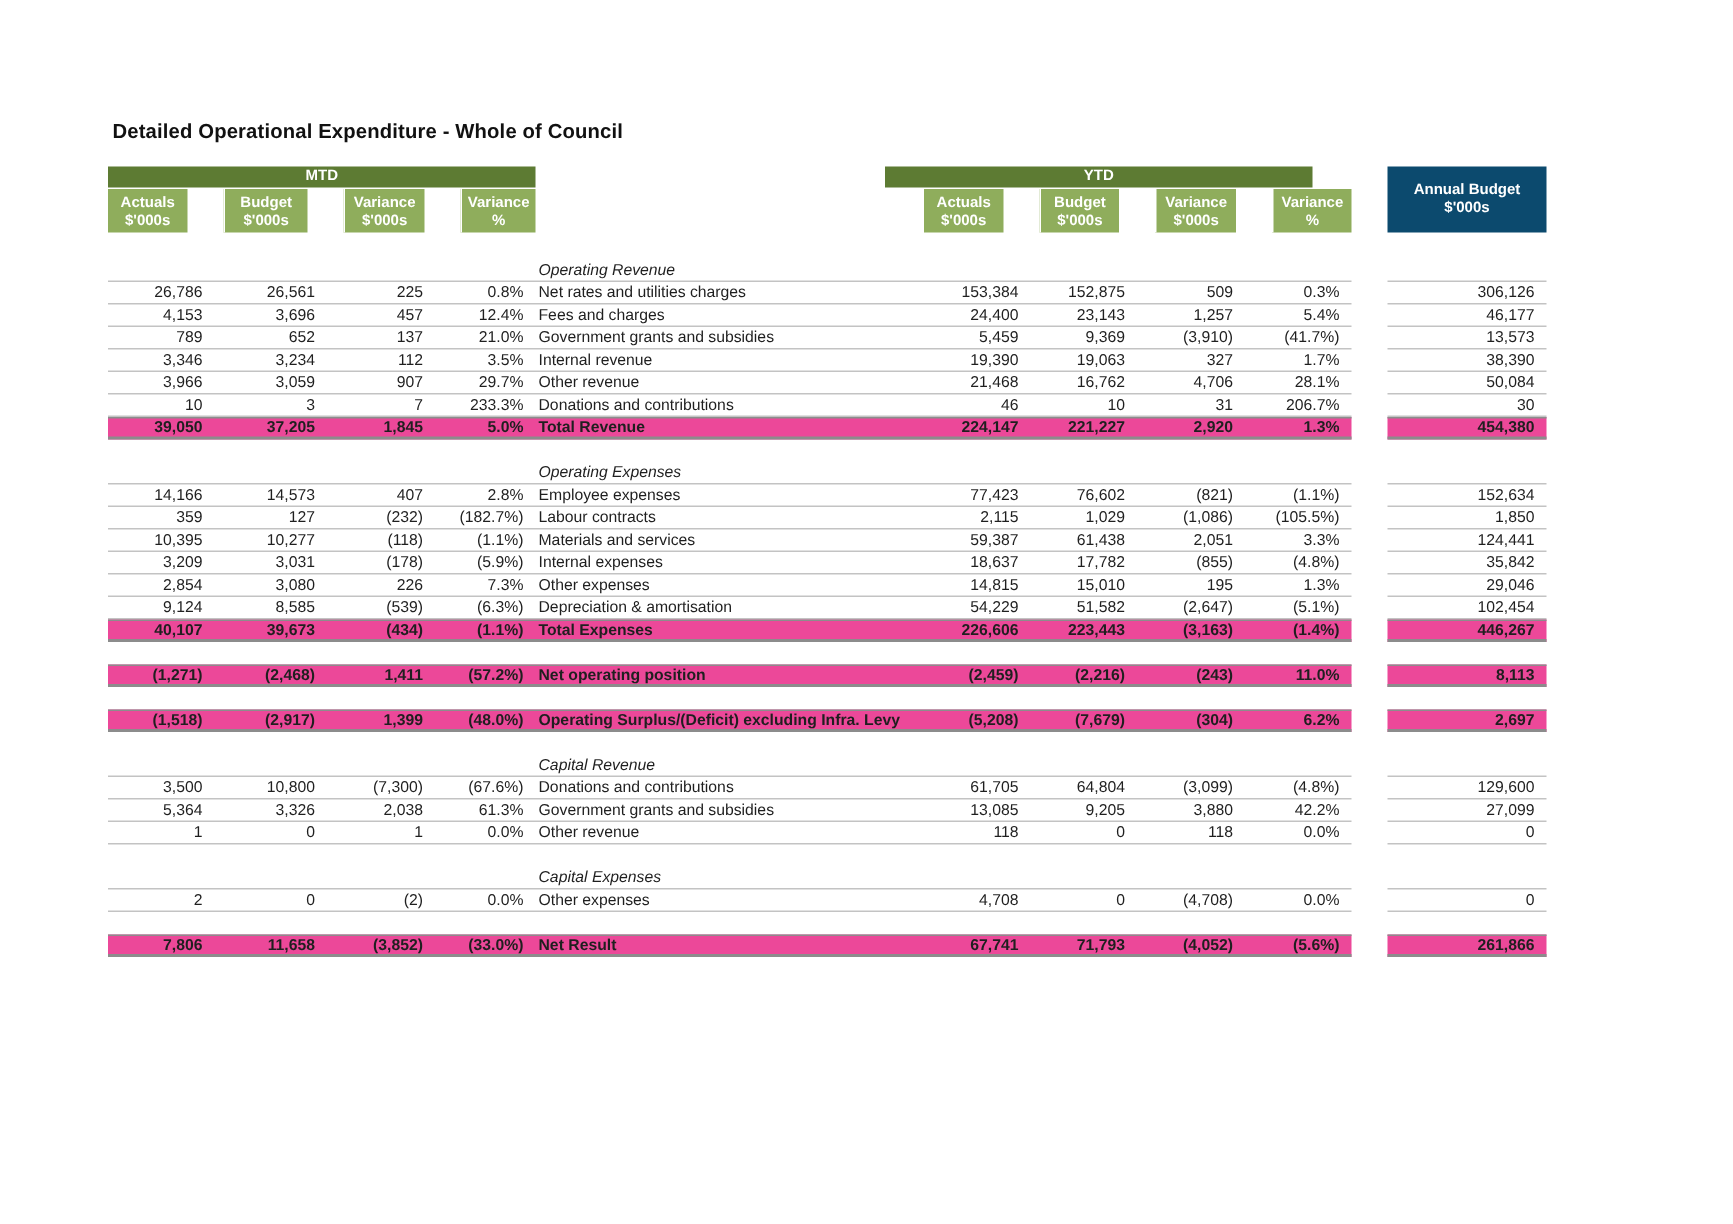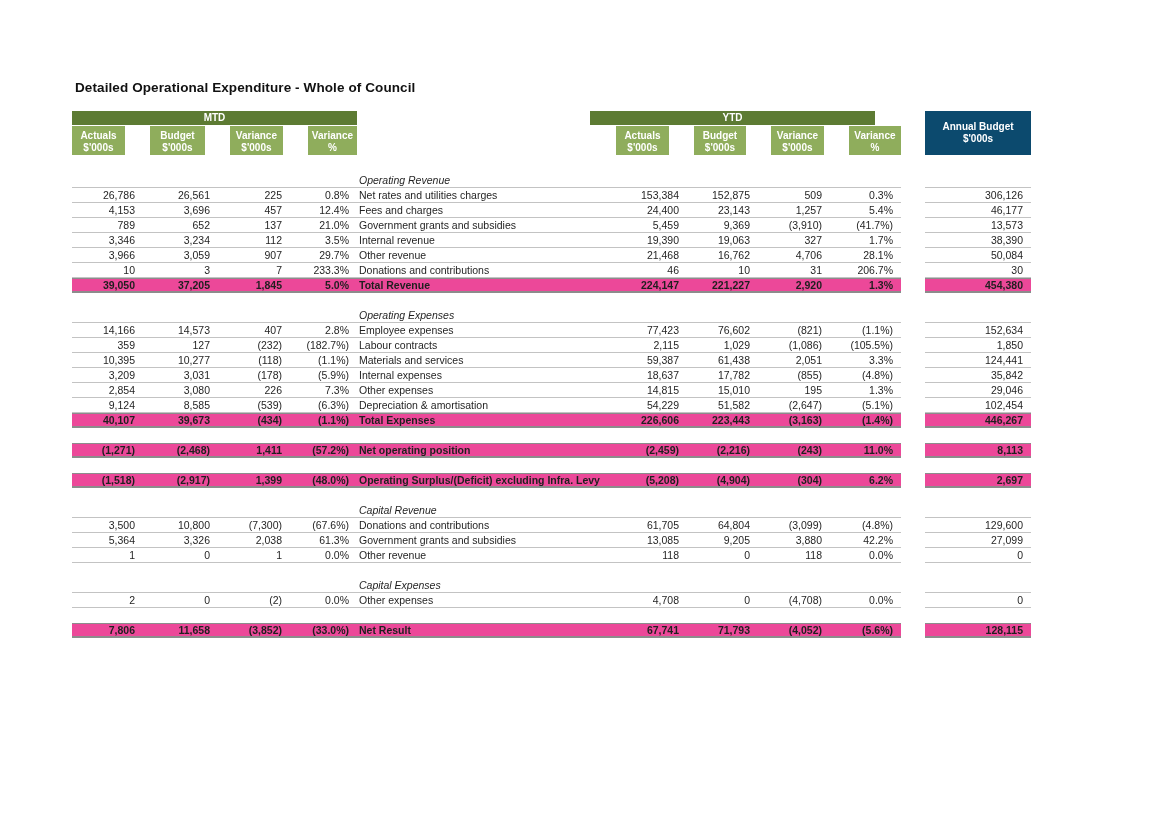--- a/index.html
+++ b/index.html
@@ -402,21 +402,21 @@
         <div class="strip annual"></div>
       </div>
       <div class="row total">
         <div class="strip main">
           <span class="cell num">(1,518)</span>
           <span class="cell num">(2,917)</span>
           <span class="cell num">1,399</span>
           <span class="cell num">(48.0%)</span>
           <span class="cell desc">Operating Surplus/(Deficit) excluding Infra. Levy</span>
           <span class="cell num">(5,208)</span>
-          <span class="cell num">(4,904)</span>
+          <span class="cell num">(7,679)</span>
           <span class="cell num">(304)</span>
           <span class="cell num">6.2%</span>
         </div>
         <div class="gapcol"></div>
         <div class="strip annual">
           <span class="cell num">2,697</span>
         </div>
       </div>
       <div class="row spacer">
         <div class="strip main"></div>
@@ -542,17 +542,17 @@
           <span class="cell num">(3,852)</span>
           <span class="cell num">(33.0%)</span>
           <span class="cell desc">Net Result</span>
           <span class="cell num">67,741</span>
           <span class="cell num">71,793</span>
           <span class="cell num">(4,052)</span>
           <span class="cell num">(5.6%)</span>
         </div>
         <div class="gapcol"></div>
         <div class="strip annual">
-          <span class="cell num">128,115</span>
+          <span class="cell num">261,866</span>
         </div>
       </div>
     </div>
 </div>
 
 </body></html>

